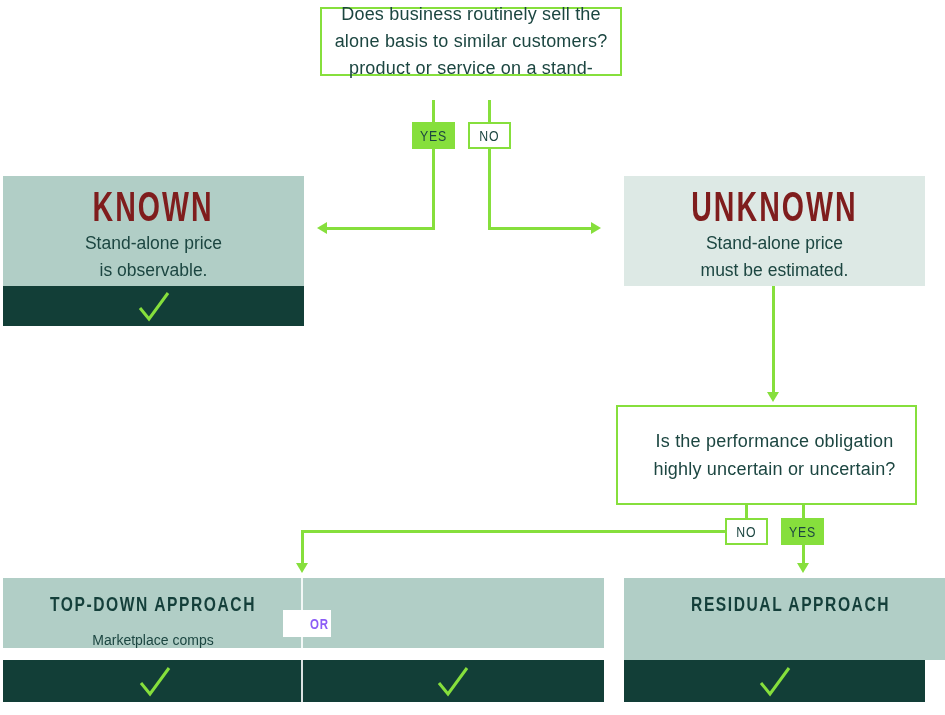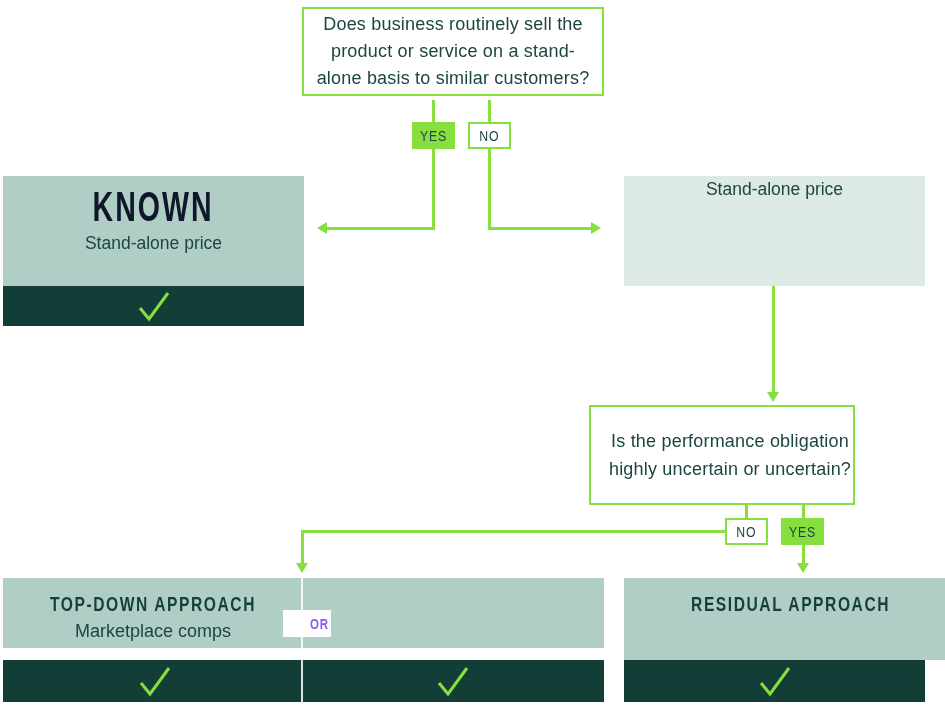--- a/index.html
+++ b/index.html
@@ -34,40 +34,40 @@
   }
   .tag.fill{background:var(--lime);}
   .tag.outline{background:#fff;border:2px solid var(--lime);}
   .cond{display:inline-block;transform:scaleX(.82);transform-origin:50% 50%;letter-spacing:1px;white-space:nowrap;}
   .cond-big{display:inline-block;transform:scaleX(.68);transform-origin:50% 50%;letter-spacing:3px;white-space:nowrap;}
   .cond-mid{display:inline-block;transform:scaleX(.78);transform-origin:50% 50%;letter-spacing:2px;white-space:nowrap;}
   
   .panel{box-sizing:border-box;text-align:center;color:var(--ink);}
   .panel.sage{background:var(--sage);}
   .panel.pale{background:var(--pale-sage);}
-  .panel-title{font-size:42px;line-height:46px;font-weight:bold;margin-top:8px;color:#0f172a;}
+  .panel-title{font-size:42px;line-height:46px;font-weight:bold;margin-top:8px;color:#7f1d1d;}
   .panel-sub{font-size:17.5px;line-height:27px;}
   .approach-title{font-size:20px;line-height:24px;font-weight:bold;margin-top:14px;color:#143f3a;}
-  .approach-sub{font-size:18px;line-height:26px;margin-top:2px;}
+  .approach-sub{font-size:14px;line-height:26px;margin-top:11px;}
   .bar{background:var(--dark-teal-bar);display:flex;align-items:center;justify-content:center;color:var(--lime);}
   .divider{background:rgba(255,255,255,.85);z-index:2;}
   .or-tag{
     background:#fff;color:#8b5cf6;font-weight:bold;font-size:14px;z-index:4;
     display:flex;align-items:center;justify-content:flex-end;padding-left:8px;
   }
 </style>
 </head>
 <body>
 
 <div class="canvas">
 
-  <div class="abs qbox" style="left:302px;top:7px;width:302px;height:89px;">
+  <div class="abs qbox" style="left:320px;top:7px;width:302px;height:69px;">
     <div>Does business routinely sell the</div>
+    <div>alone basis to similar customers?</div>
     <div>product or service on a stand-</div>
-    <div>alone basis to similar customers?</div>
   </div>
 
   <div class="abs line" style="left:432px;top:100px;width:3px;height:130px;"></div>
   <div class="abs line" style="left:488px;top:100px;width:3px;height:130px;"></div>
   <div class="abs line" style="left:326px;top:227px;width:109px;height:3px;"></div>
   <div class="abs arrow-left" style="left:317px;top:222px;"></div>
   <div class="abs line" style="left:488px;top:227px;width:104px;height:3px;"></div>
   <div class="abs arrow-right" style="left:591px;top:222px;"></div>
 
   <div class="abs tag fill" style="left:412px;top:122px;width:43px;height:27px;">
@@ -75,35 +75,40 @@
   </div>
   <div class="abs tag outline" style="left:468px;top:122px;width:43px;height:27px;">
     <span class="cond">NO</span>
   </div>
 
   <div class="abs panel sage" style="left:3px;top:176px;width:301px;height:110px;">
     <div class="panel-title">
       <span class="cond-big">KNOWN</span>
     </div>
     <div class="panel-sub">Stand-alone price</div>
+    <div class="panel-sub">is observable.</div>
   </div>
   <div class="abs bar" style="left:3px;top:286px;width:301px;height:40px;">
     <svg width="42" height="34" viewBox="0 0 42 34">
       <path d="M7 19 L16 30 L35 4" fill="none" stroke="currentColor" stroke-width="3"></path>
     </svg>
   </div>
 
   <div class="abs panel pale" style="left:624px;top:176px;width:301px;height:110px;">
+    <div class="panel-title">
+      <span class="cond-big">UNKNOWN</span>
+    </div>
     <div class="panel-sub">Stand-alone price</div>
+    <div class="panel-sub">must be estimated.</div>
   </div>
 
   <div class="abs line" style="left:772px;top:286px;width:3px;height:107px;"></div>
   <div class="abs arrow-down" style="left:767px;top:392px;"></div>
 
-  <div class="abs qbox" style="left:589px;top:405px;width:266px;height:100px;line-height:28px;padding-left:16px;">
+  <div class="abs qbox" style="left:616px;top:405px;width:301px;height:100px;line-height:28px;padding-left:16px;">
     <div>Is the performance obligation</div>
     <div>highly uncertain or uncertain?</div>
   </div>
 
   <div class="abs line" style="left:745px;top:505px;width:3px;height:14px;"></div>
   <div class="abs line" style="left:802px;top:505px;width:3px;height:14px;"></div>
 
   <div class="abs tag outline" style="left:725px;top:518px;width:43px;height:27px;">
     <span class="cond">NO</span>
   </div>

